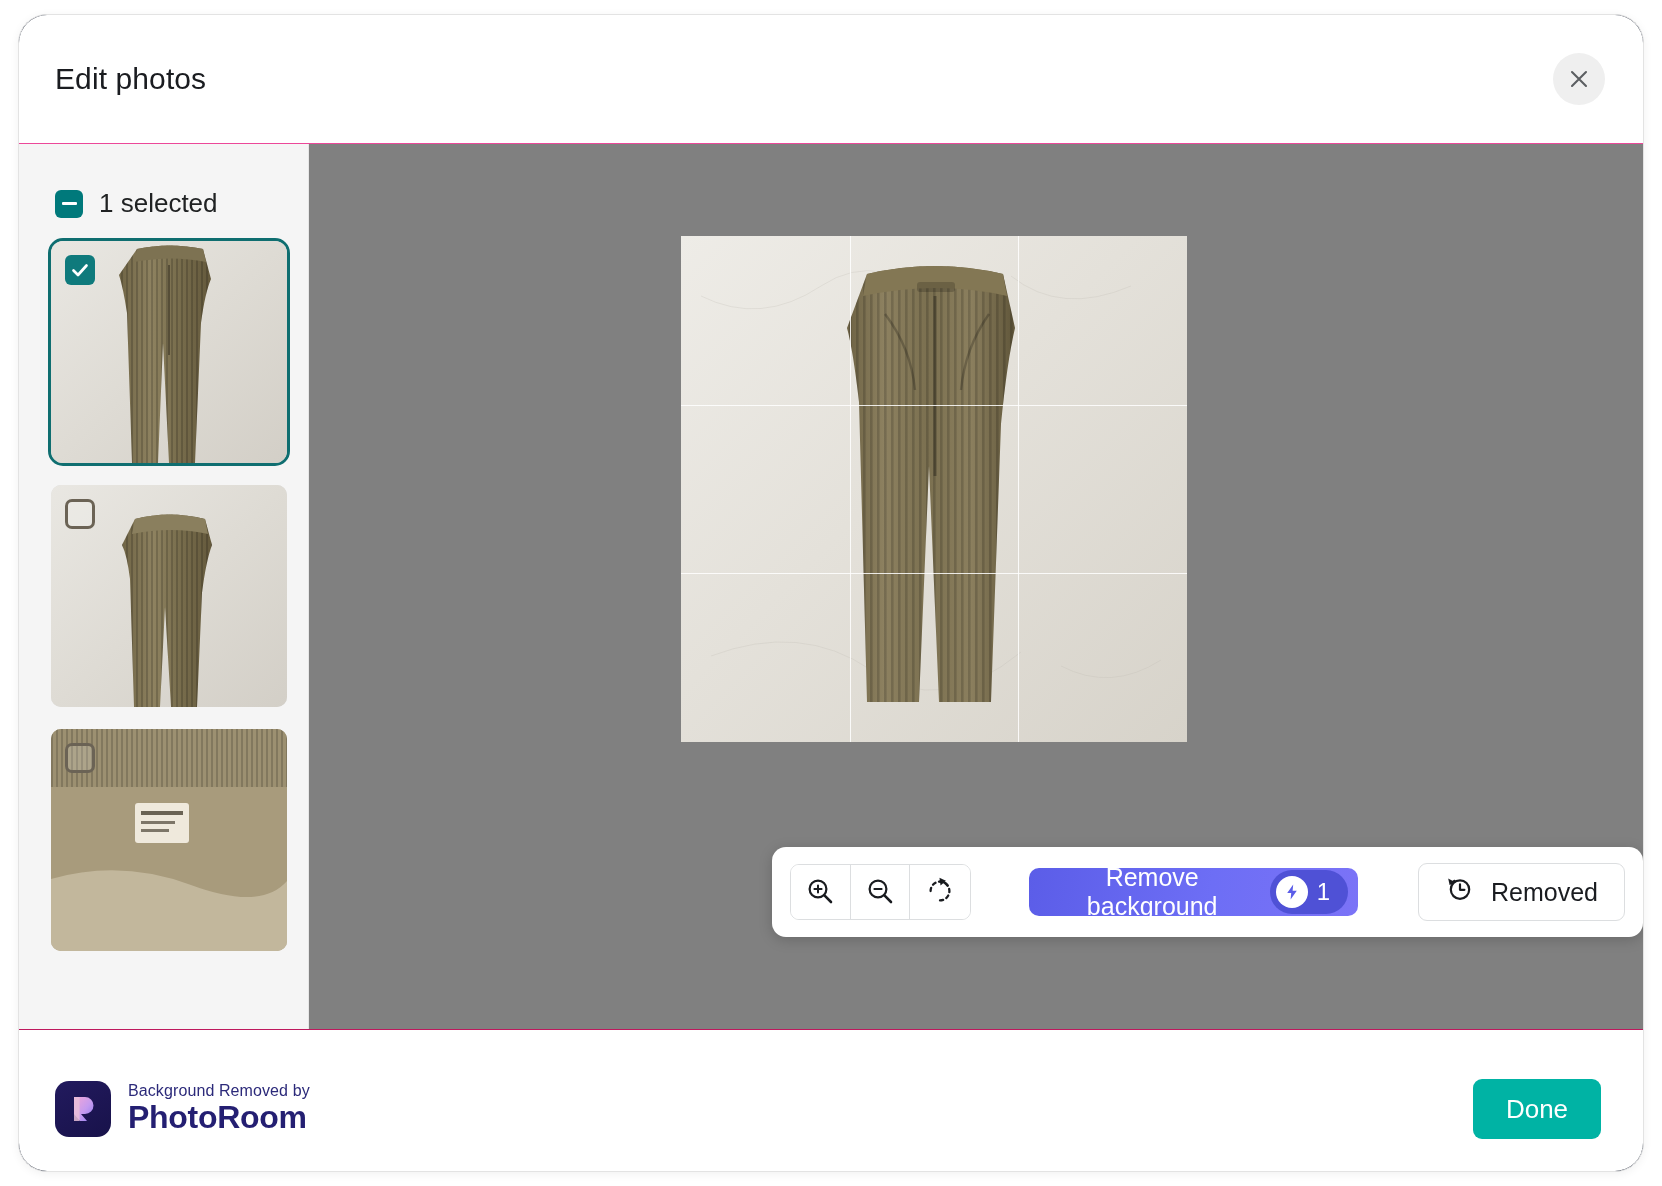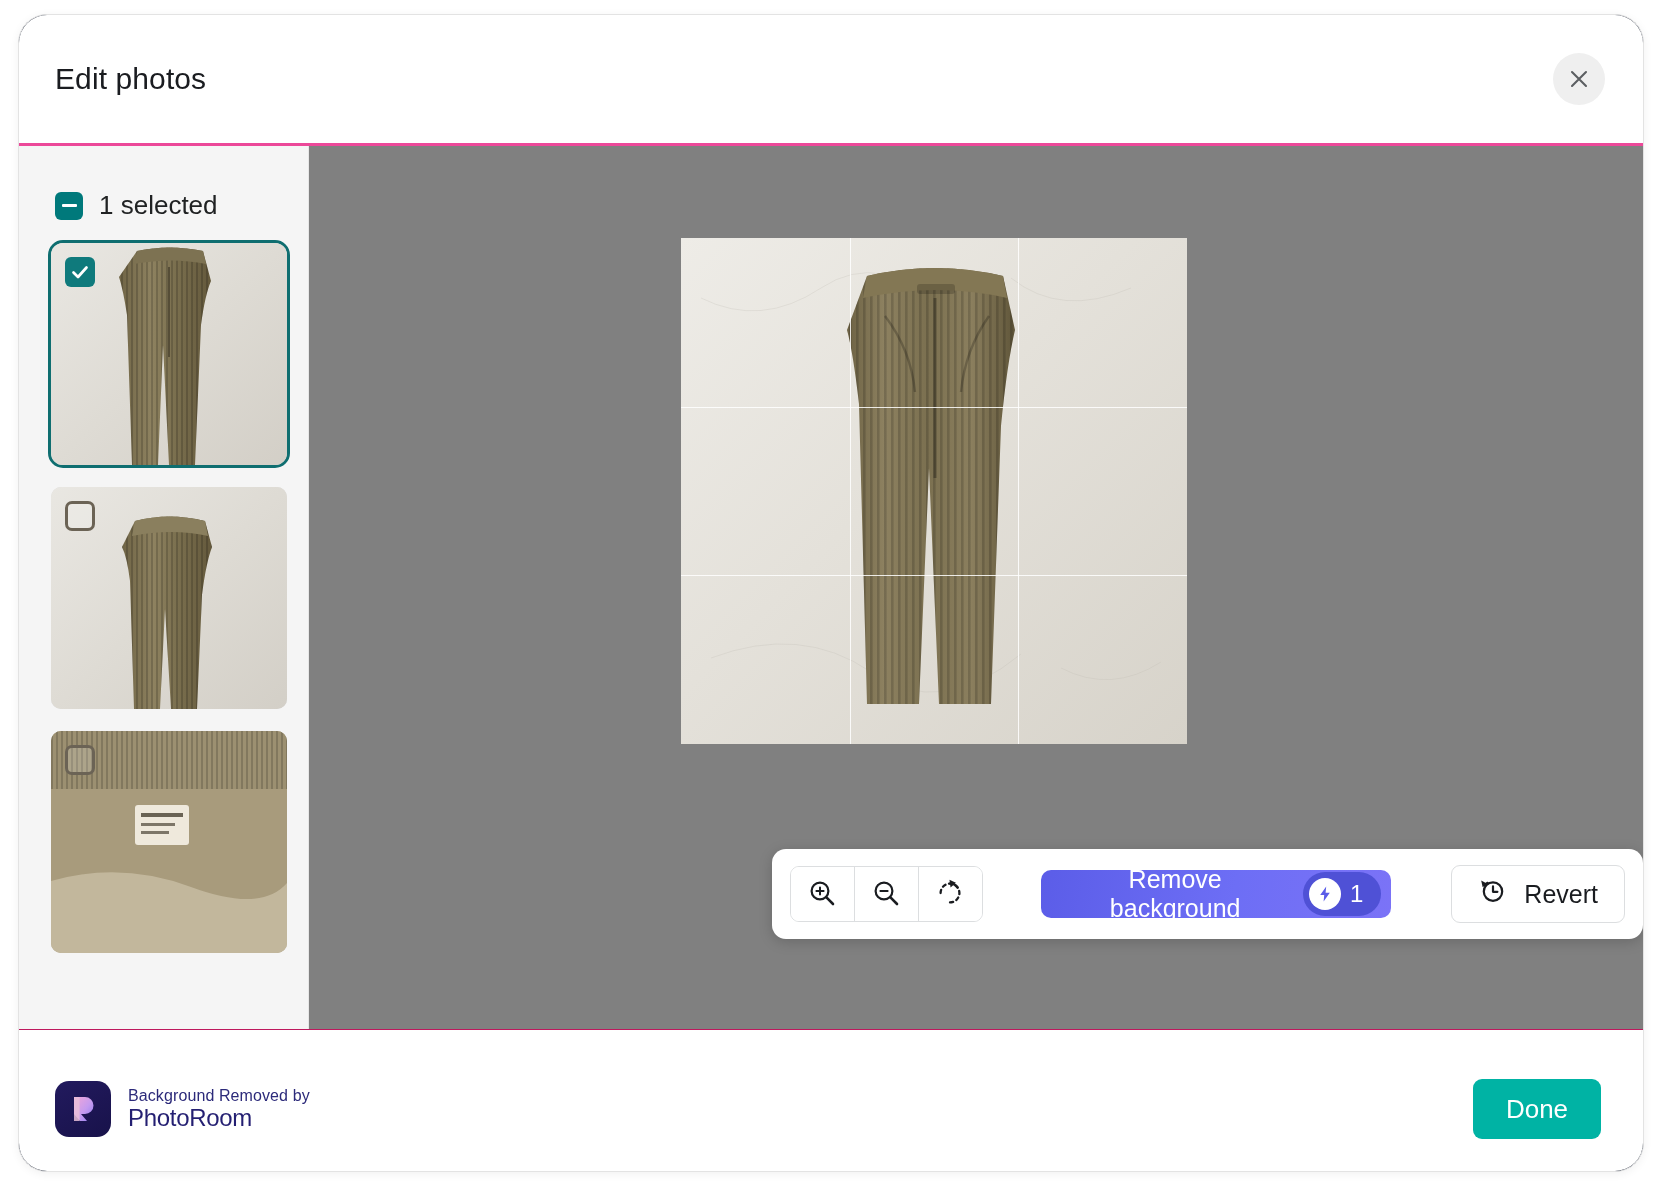--- a/index.html
+++ b/index.html
@@ -50,21 +50,21 @@
     display: flex; align-items: center; justify-content: center;
     cursor: pointer;
   }
   .close-btn svg { display: block; }
 
   
   .body {
     flex: 1 1 auto;
     display: flex;
     min-height: 0;
-    border-top: 3px solid #ec4899;
+    border-top: 1px solid #ec4899;
   }
 
   
   .sidebar {
     width: 290px;
     flex: 0 0 290px;
     background: #f5f5f5;
     border-right: 1px solid #e6e6e6;
     padding: 0 0 0 0;
     overflow: hidden;
@@ -228,21 +228,21 @@
   }
   .brand { display: flex; align-items: center; gap: 17px; }
   .brand-logo {
     width: 56px; height: 56px;
     border-radius: 14px;
     background: linear-gradient(150deg, #221a5e 0%, #18124a 100%);
     display: flex; align-items: center; justify-content: center;
   }
   .brand-text { display: flex; flex-direction: column; line-height: 1.12; }
   .brand-top { font-size: 16px; color: #2c2a7a; letter-spacing: .1px; }
-  .brand-bottom { font-size: 24px; font-weight: normal; color: #241f72; letter-spacing: -.3px; }
+  .brand-bottom { font-size: 32px; font-weight: bold; color: #241f72; letter-spacing: -.3px; }
 
   .footer-actions { margin-left: auto; display: flex; gap: 32px; }
   .btn-cancel {
     height: 60px; min-width: 132px;
     padding: 0 26px;
     border: 1px solid #c9cdd3;
     border-radius: 9px;
     background: #fff;
     font-size: 26px;
     color: #1a1c20;
@@ -446,21 +446,21 @@
 
         <button class="revert">
           <span>
             <svg width="30" height="30" viewBox="0 0 30 30">
               <circle cx="15" cy="15.6" r="9.2" stroke="#1a1c20" stroke-width="2.2" fill="none"></circle>
               <path d="M15 10.4 v5.4 h4.4" stroke="#1a1c20" stroke-width="2.2" fill="none" stroke-linecap="round" stroke-linejoin="round"></path>
               <path d="M6.6 9.4 a9.2 9.2 0 0 1 3 -2.6" stroke="#1a1c20" stroke-width="2.2" fill="none" stroke-linecap="round"></path>
               <path d="M3.2 4.6 L4.6 11 L10.6 8.4 Z" fill="#1a1c20"></path>
             </svg>
           </span>
-          <span>Revert</span>
+          <span>Removed</span>
         </button>
 
       </div>
     </div>
   </div>
 
   <div class="footer">
     <div class="brand">
       <span class="brand-logo">
         <svg width="38" height="38" viewBox="0 0 38 38">

